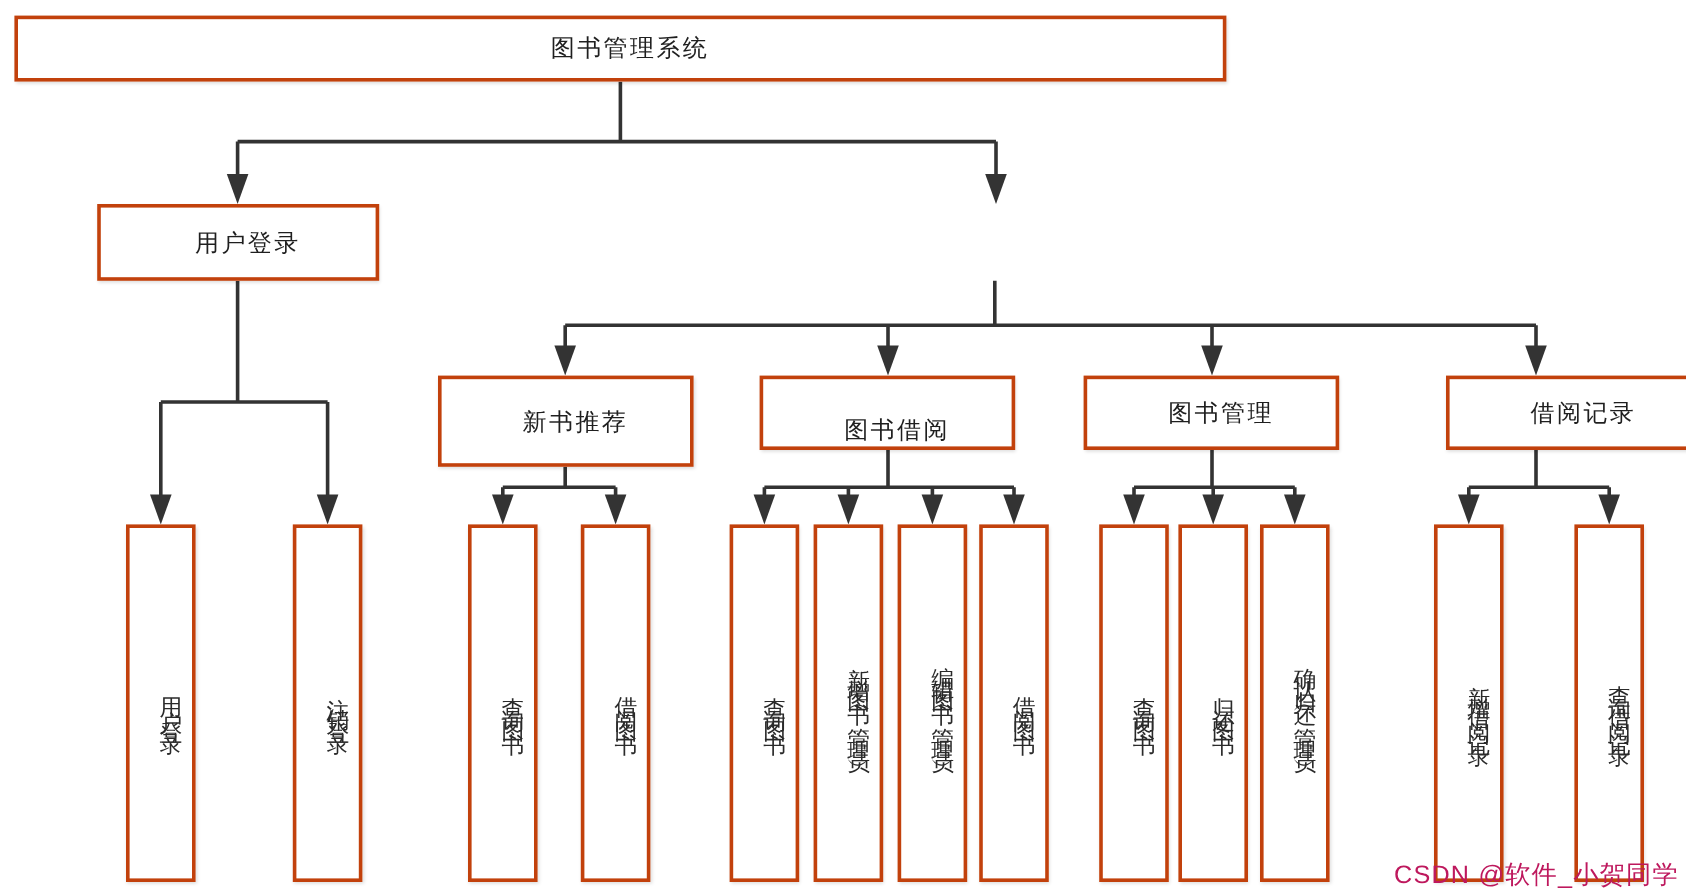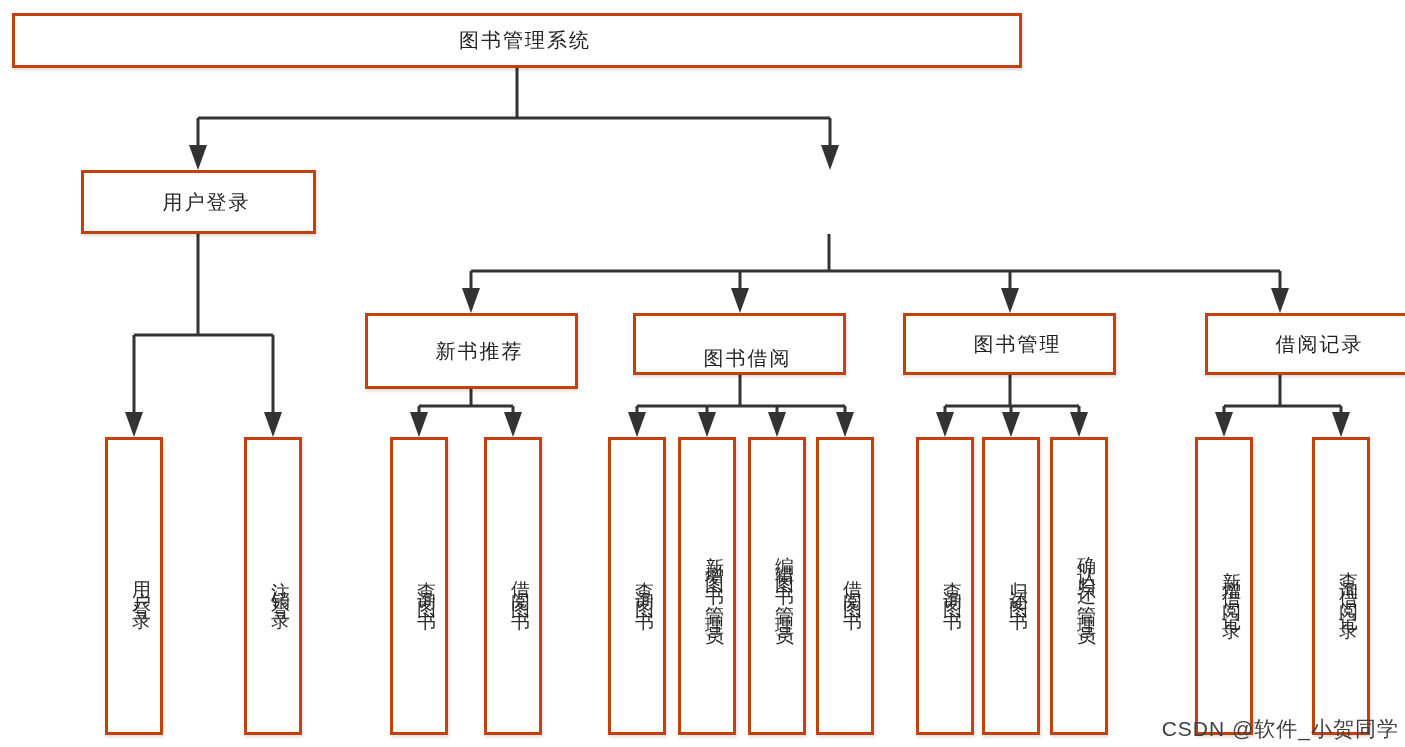--- a/index.html
+++ b/index.html
@@ -44,21 +44,21 @@
     font-size: 19px;
     letter-spacing: 10px;
     line-height: 1;
     color: #2a2a2a;
   }
   .watermark {
     position: absolute;
     right: 6px;
     bottom: 4px;
     font-size: 21px;
-    color: #404040;
+    color: #be185d;
     letter-spacing: 1px;
     z-index: 5;
     white-space: nowrap;
   }
 </style>
 </head>
 <body>
 
 <div class="canvas">
 

